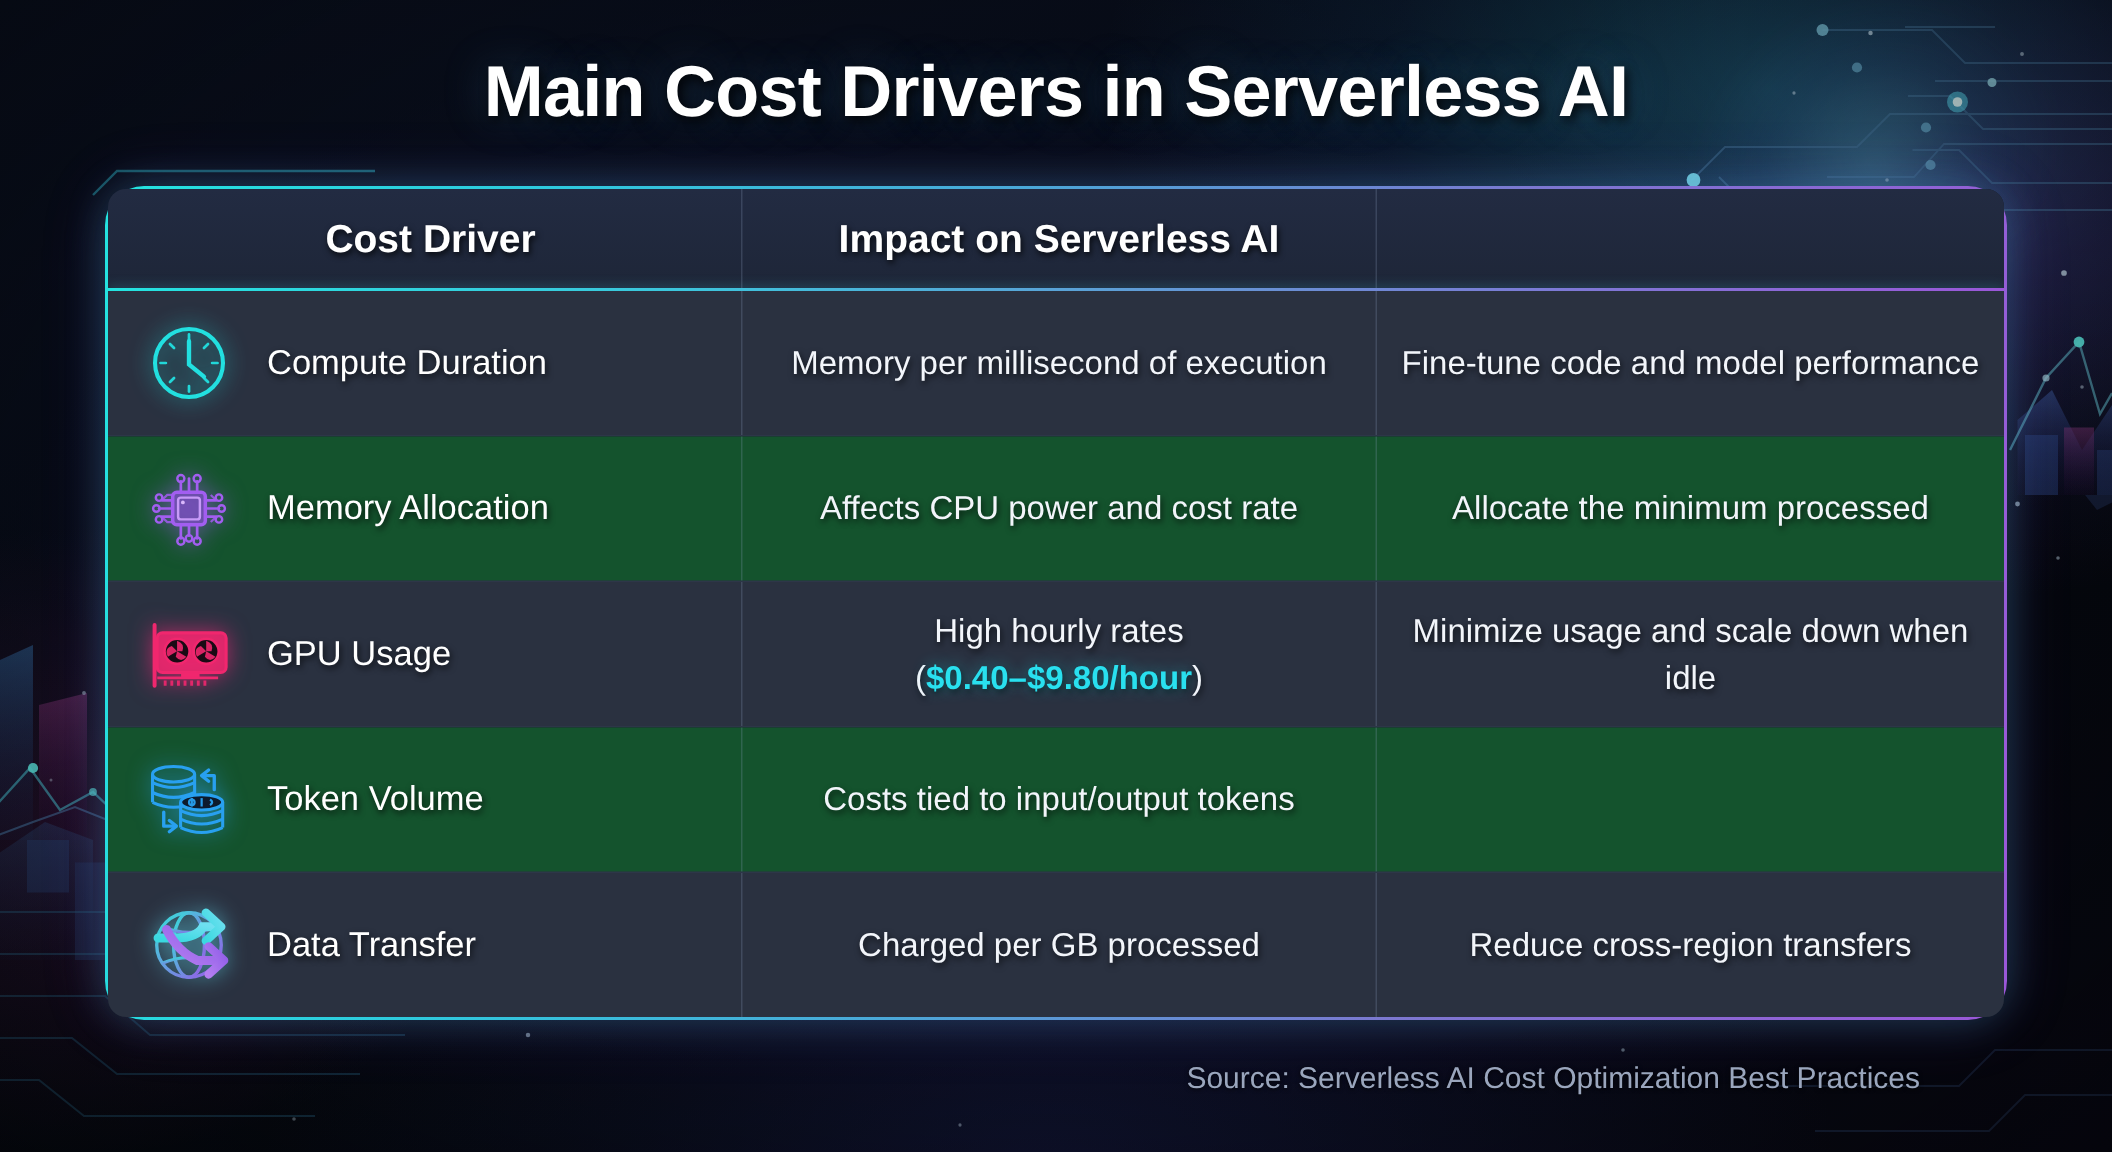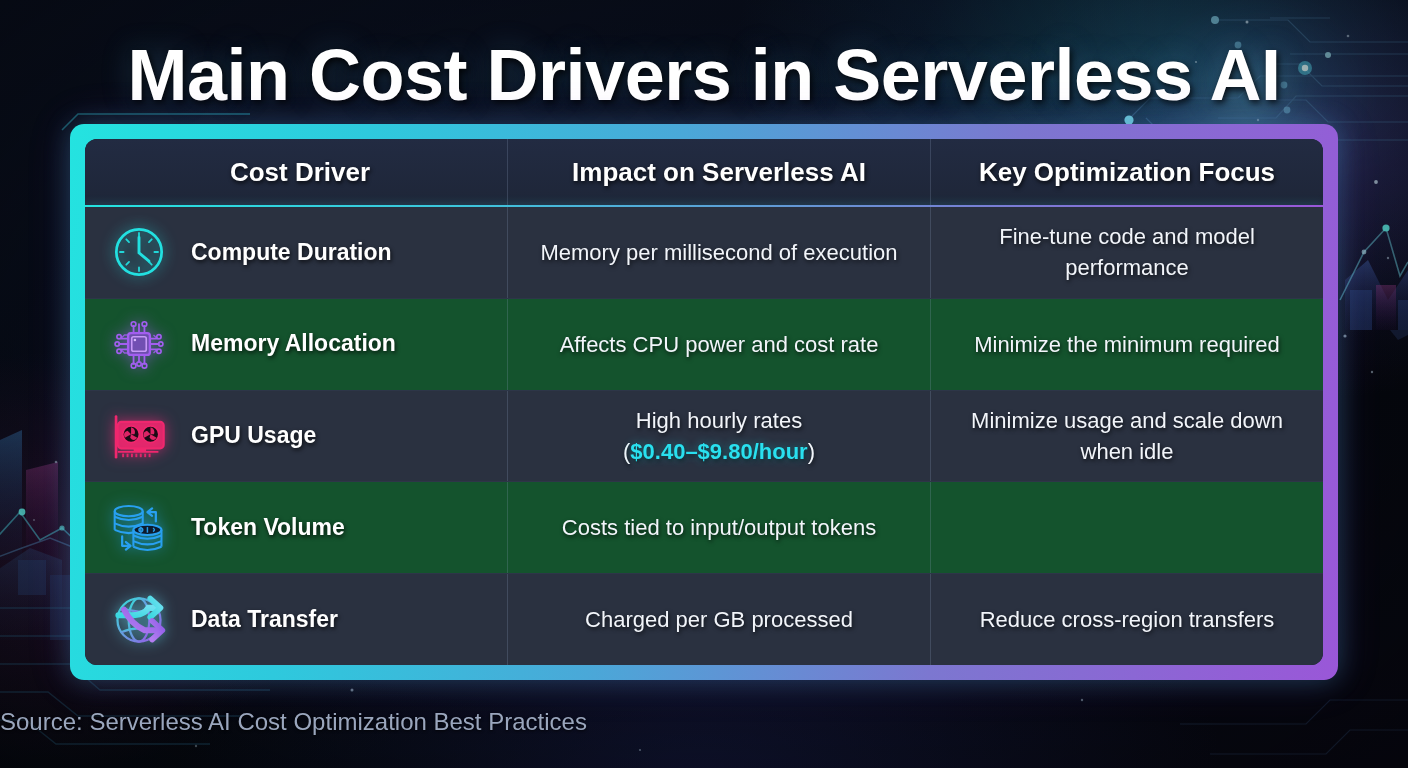--- a/index.html
+++ b/index.html
@@ -30,31 +30,31 @@
   .bg-svg { position:absolute; inset:0; width:1408px; height:768px; }
   .vignette {
     position:absolute; inset:0;
     background:radial-gradient(ellipse 1000px 620px at 704px 384px, rgba(0,0,0,0) 40%, rgba(0,0,0,0.45) 100%);
   }
 
   
   #title {
     position:absolute; top:34px; left:0; width:1408px;
     text-align:center; z-index:5;
-    font-size:72px; font-weight:bold; color:#ffffff;
+    font-size:48px; font-weight:bold; color:#ffffff;
     letter-spacing:-0.5px;
     text-shadow:2px 3px 7px rgba(0,0,0,0.85), 0 0 30px rgba(90,180,230,0.25);
   }
 
   
   #table-wrap {
     position:absolute; left:70px; top:124px;
     width:1268px; height:556px; z-index:5;
-    border-radius:14px;
-    padding:15px;
+    border-radius:26px;
+    padding:2px;
     background:linear-gradient(100deg,#24e3e0 0%, #2ec9dd 22%, #4aa8d8 45%, #7c77d0 70%, #9a57d8 100%);
     box-shadow:0 0 26px rgba(60,190,220,0.26), 0 0 44px rgba(140,80,220,0.18);
   }
   #table {
     width:100%; height:100%;
     border-radius:12px; overflow:hidden;
     background:#131a28;
     display:flex; flex-direction:column;
   }
 
@@ -84,21 +84,21 @@
   .vdiv { width:1px; flex:0 0 1px; background:rgba(150,170,200,0.22); }
 
   .hdr-text {
     font-size:26px; font-weight:bold; color:#ffffff;
     text-shadow:1px 2px 4px rgba(0,0,0,0.8);
     width:100%; text-align:center;
   }
   .hdr-row .c1 .hdr-text { text-align:center; padding-right:0; }
 
   .driver-label {
-    font-size:23px; font-weight:bold; color:#ffffff;
+    font-size:23px; font-weight:normal; color:#ffffff;
     text-shadow:1px 2px 4px rgba(0,0,0,0.75);
     line-height:1.2;
   }
   .body-text {
     font-size:22px; color:#f2f5fa; line-height:1.42;
     text-shadow:1px 2px 4px rgba(0,0,0,0.7);
     width:100%;
   }
   .hl {
     color:#29e0ef; font-weight:bold;
@@ -112,22 +112,22 @@
   .icon-box svg { display:block; }
   .glow-cyan   { filter:drop-shadow(0 0 7px rgba(34,224,224,0.75)); }
   .glow-purple { filter:drop-shadow(0 0 7px rgba(160,90,240,0.70)); }
   .glow-pink   { filter:drop-shadow(0 0 7px rgba(240,40,120,0.70)); }
   .glow-blue   { filter:drop-shadow(0 0 7px rgba(40,160,240,0.70)); }
   .glow-mix    { filter:drop-shadow(0 0 7px rgba(90,200,220,0.65)); }
 
   
   #footer {
     position:absolute; left:0; top:708px; width:1280px;
-    text-align:left; z-index:5;
-    font-size:24px; color:#9aa6bd;
+    text-align:right; z-index:5;
+    font-size:20px; color:#9aa6bd;
     text-shadow:0 1px 3px rgba(0,0,0,0.8);
   }
 </style>
 </head>
 <body>
 
 <div id="bg">
   <div class="bg-base"></div>
   <div class="nebula-streak"></div>
 
@@ -239,23 +239,20 @@
 
   <div class="row hdr-row">
     <div class="cell c1">
       <div class="hdr-text">Cost Driver</div>
     </div>
     <div class="vdiv"></div>
     <div class="cell c2">
       <div class="hdr-text">Impact on Serverless AI</div>
     </div>
     <div class="vdiv"></div>
-    <div class="cell c3">
-      <div class="hdr-text">Key Optimization Focus</div>
-    </div>
   </div>
   <div class="hdr-underline"></div>
 
   <div class="row body-row row-a">
     <div class="cell c1">
       <div class="icon-box glow-cyan">
         <svg width="58" height="58" viewBox="0 0 64 64" fill="none" stroke="#22e0e0" stroke-width="3">
           <circle cx="32" cy="32" r="25"></circle>
           <path d="M32 16 L32 33 L43 42" stroke-width="3.2" stroke-linecap="round"></path>
           <g stroke-width="2" stroke-linecap="round" opacity="0.95">
@@ -326,21 +323,21 @@
         </svg>
       </div>
       <div class="driver-label">Memory Allocation</div>
     </div>
     <div class="vdiv"></div>
     <div class="cell c2">
       <div class="body-text">Affects CPU power and cost rate</div>
     </div>
     <div class="vdiv"></div>
     <div class="cell c3">
-      <div class="body-text">Minimize the minimum required</div>
+      <div class="body-text">Allocate the minimum processed</div>
     </div>
   </div>
   <div class="row-sep"></div>
 
   <div class="row body-row row-a">
     <div class="cell c1">
       <div class="icon-box glow-pink">
         <svg width="60" height="52" viewBox="0 0 68 56" fill="none" stroke="#f0276e" stroke-width="2.4">
           <path d="M8 6 L8 52" stroke-width="3" stroke-linecap="round"></path>
           <rect x="10" y="12" width="52" height="30" rx="4" fill="#f0276e" fill-opacity="0.85" stroke="#f0276e"></rect>

